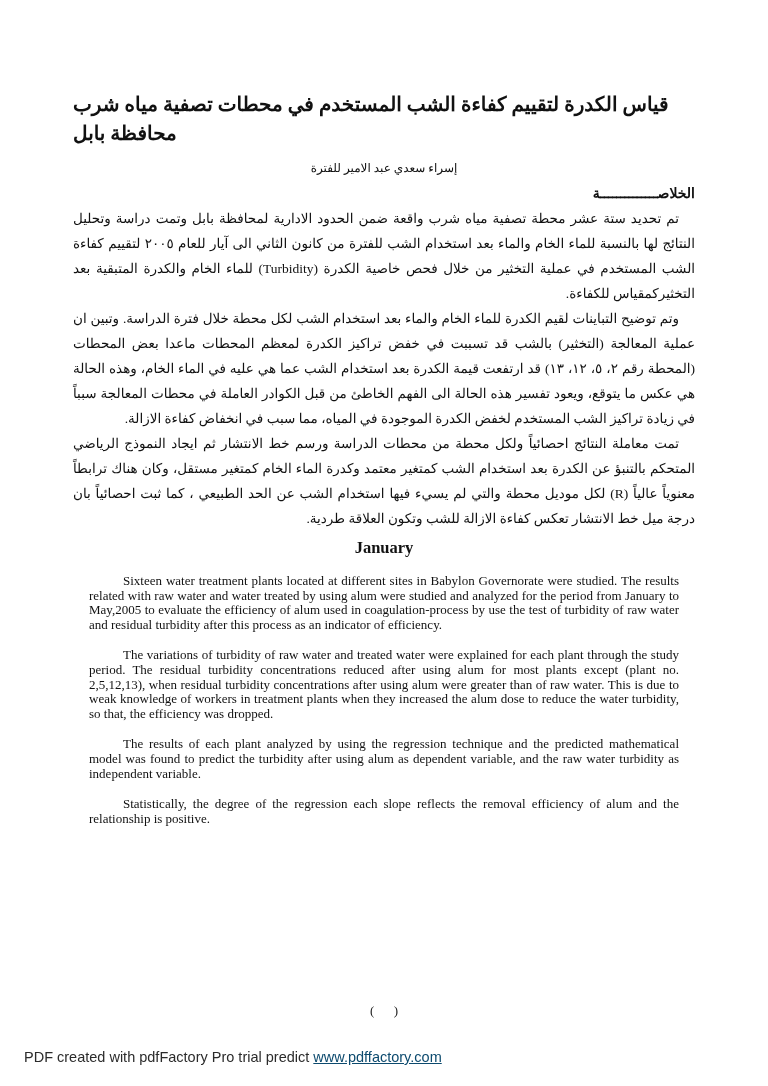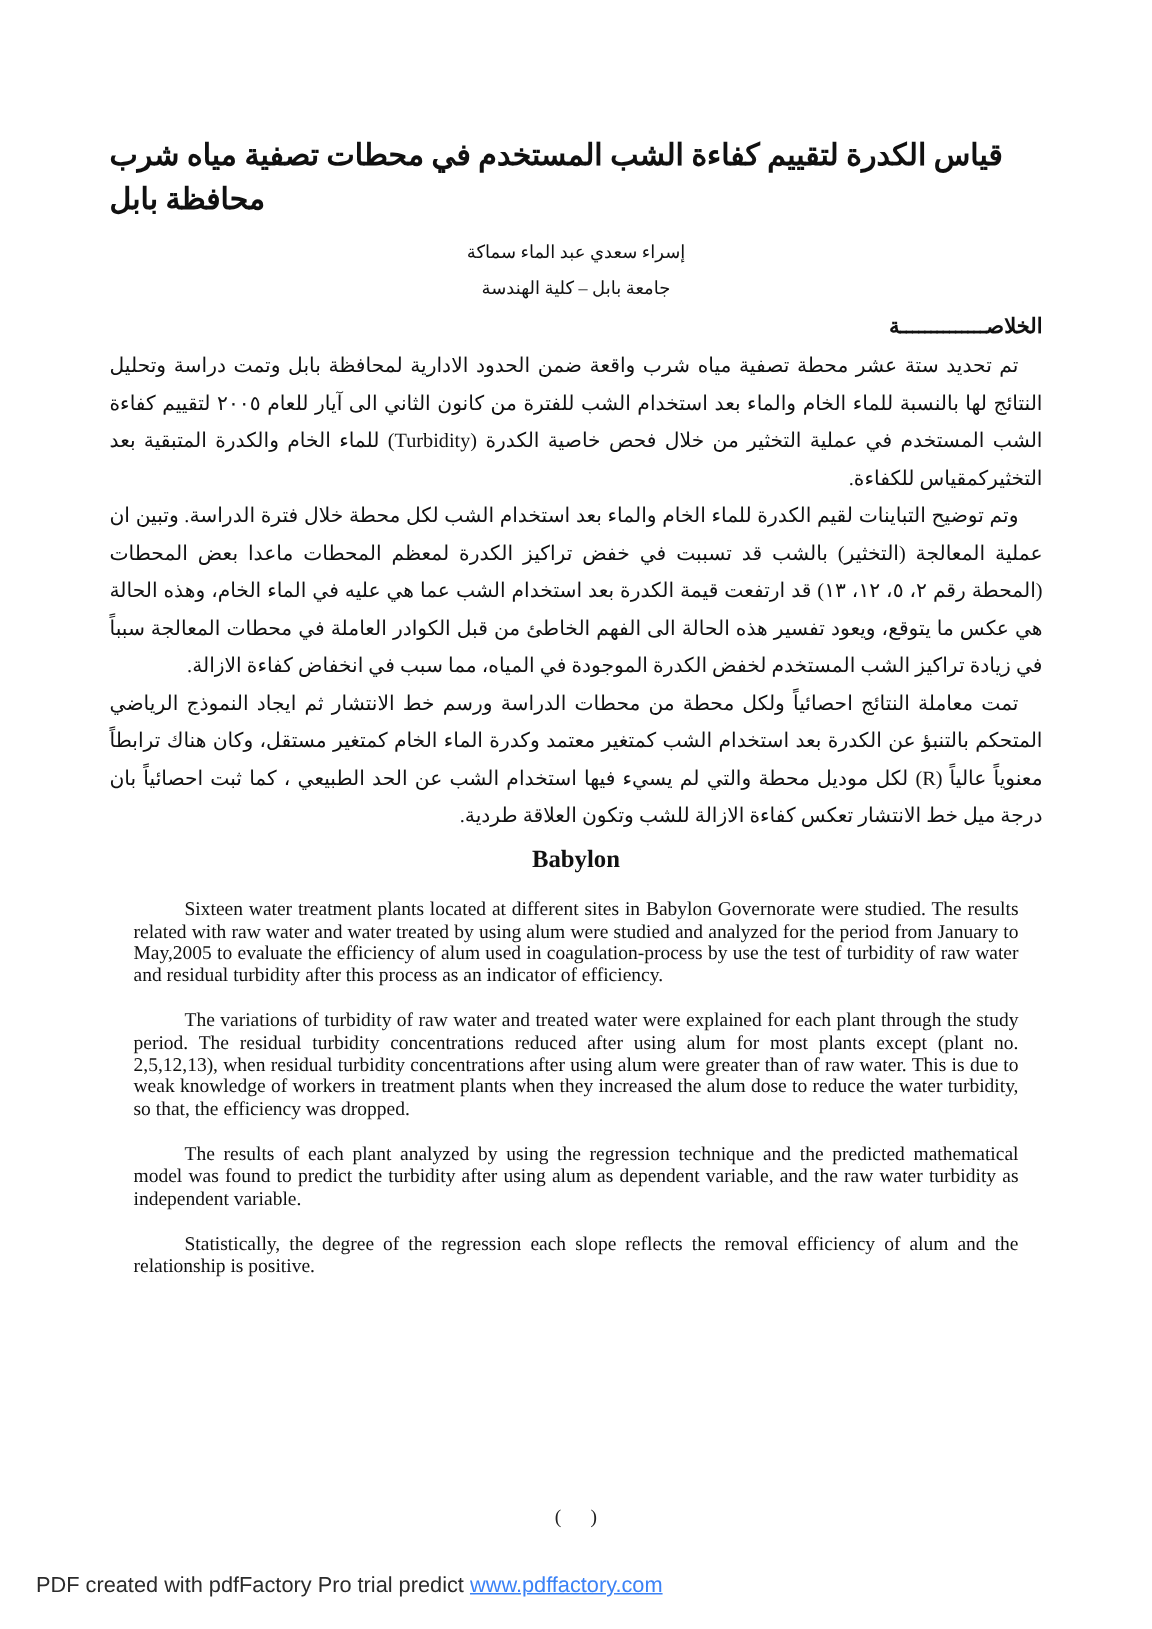--- a/index.html
+++ b/index.html
@@ -78,45 +78,44 @@
   .pdf-footer {
     position: absolute;
     top: 1049px;
     left: 24px;
     font-family: "Liberation Sans", "DejaVu Sans", sans-serif;
     font-size: 14.5px;
     color: #2b2b2b;
     white-space: pre-wrap;
   }
   .pdf-footer a {
-    color: #3b82f6;
+    color: #0c4a6e;
     text-decoration: underline;
     cursor: pointer;
   }
 </style>
 </head>
 <body>
 
 <div class="page">
 
   <h1 class="title-ar" lang="ar" dir="rtl">قياس الكدرة لتقييم كفاءة الشب المستخدم في محطات تصفية مياه شرب محافظة بابل</h1>
 
-  <div class="author-ar" lang="ar" dir="rtl">إسراء سعدي عبد الماء سماكة</div>
+  <div class="author-ar" lang="ar" dir="rtl">إسراء سعدي عبد الامير للفترة</div>
 
-  <div class="affiliation-ar" lang="ar" dir="rtl">جامعة بابل – كلية الهندسة</div>
 
   <h2 class="heading-ar" lang="ar" dir="rtl">الخلاصــــــــــــــة</h2>
 
   <p class="ar" lang="ar" dir="rtl">تم تحديد ستة عشر محطة تصفية مياه شرب واقعة ضمن الحدود الادارية لمحافظة بابل وتمت دراسة وتحليل النتائج لها بالنسبة للماء الخام والماء بعد استخدام الشب للفترة من كانون الثاني الى آيار للعام ٢٠٠٥ لتقييم كفاءة الشب المستخدم في عملية التخثير من خلال فحص خاصية الكدرة (Turbidity) للماء الخام والكدرة المتبقية بعد التخثيركمقياس للكفاءة.</p>
 
   <p class="ar" lang="ar" dir="rtl">وتم توضيح التباينات لقيم الكدرة للماء الخام والماء بعد استخدام الشب لكل محطة خلال فترة الدراسة. وتبين ان عملية المعالجة (التخثير) بالشب قد تسببت في خفض تراكيز الكدرة لمعظم المحطات ماعدا بعض المحطات (المحطة رقم ٢، ٥، ١٢، ١٣) قد ارتفعت قيمة الكدرة بعد استخدام الشب عما هي عليه في الماء الخام، وهذه الحالة هي عكس ما يتوقع، ويعود تفسير هذه الحالة الى الفهم الخاطئ من قبل الكوادر العاملة في محطات المعالجة سبباً في زيادة تراكيز الشب المستخدم لخفض الكدرة الموجودة في المياه، مما سبب في انخفاض كفاءة الازالة.</p>
 
   <p class="ar" lang="ar" dir="rtl">تمت معاملة النتائج احصائياً ولكل محطة من محطات الدراسة ورسم خط الانتشار ثم ايجاد النموذج الرياضي المتحكم بالتنبؤ عن الكدرة بعد استخدام الشب كمتغير معتمد وكدرة الماء الخام كمتغير مستقل، وكان هناك ترابطاً معنوياً عالياً (R) لكل موديل محطة والتي لم يسيء فيها استخدام الشب عن الحد الطبيعي ، كما ثبت احصائياً بان درجة ميل خط الانتشار تعكس كفاءة الازالة للشب وتكون العلاقة طردية.</p>
 
-  <h2 class="heading-en">Babylon</h2>
+  <h2 class="heading-en">January</h2>
 
   <p class="en">Sixteen water treatment plants located at different sites in Babylon Governorate were studied. The results related with raw water and water treated by using alum were studied and analyzed for the period from January to May,2005 to evaluate the efficiency of alum used in coagulation-process by use the test of turbidity of raw water and residual turbidity after this process as an indicator of efficiency.</p>
 
   <p class="en">The variations of turbidity of raw water and treated water were explained for each plant through the study period. The residual turbidity concentrations reduced after using alum for most plants except (plant no. 2,5,12,13), when residual turbidity concentrations after using alum were greater than of raw water. This is due to weak knowledge of workers in treatment plants when they increased the alum dose to reduce the water turbidity, so that, the efficiency was dropped.</p>
 
   <p class="en">The results of each plant analyzed by using the regression technique and the predicted mathematical model was found to predict the turbidity after using alum as dependent variable, and the raw water turbidity as independent variable.</p>
 
 
   <p class="en">Statistically, the degree of the regression each slope reflects the removal efficiency of alum and the relationship is positive.</p>
 

